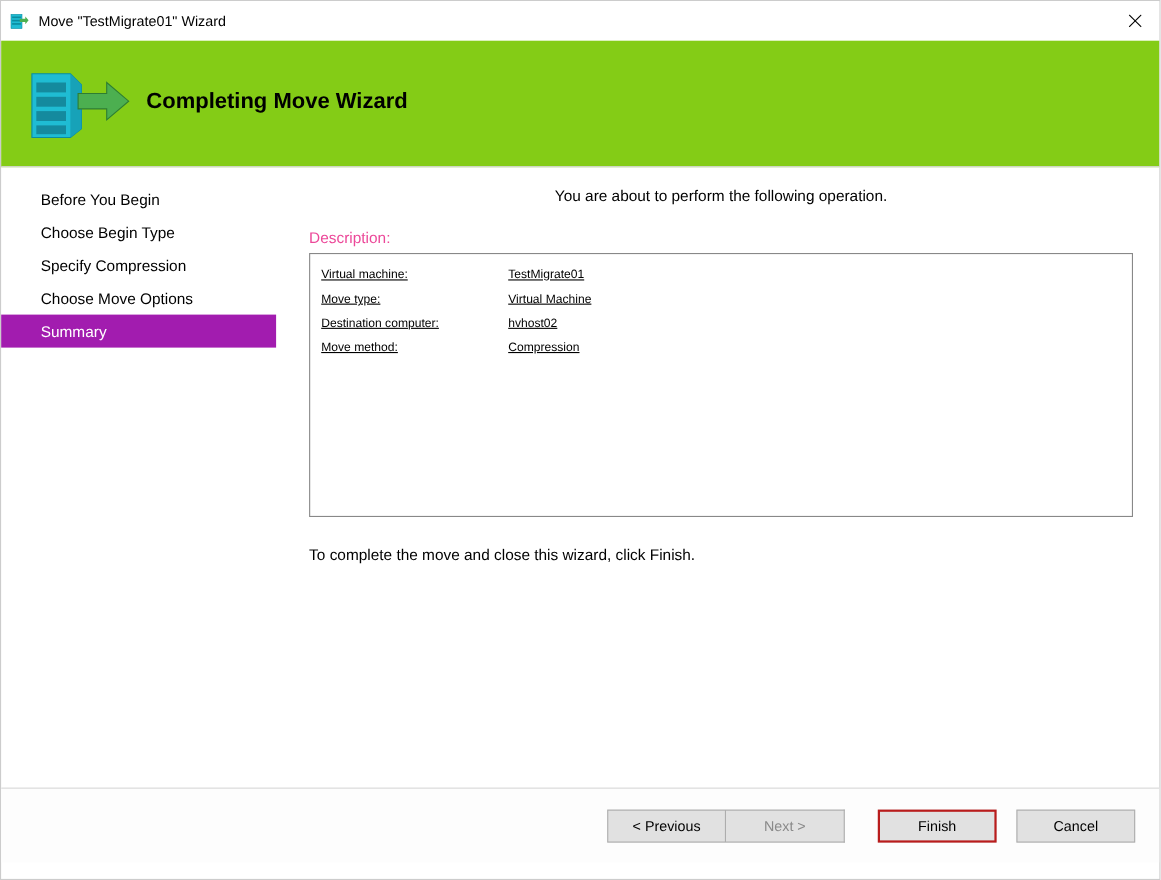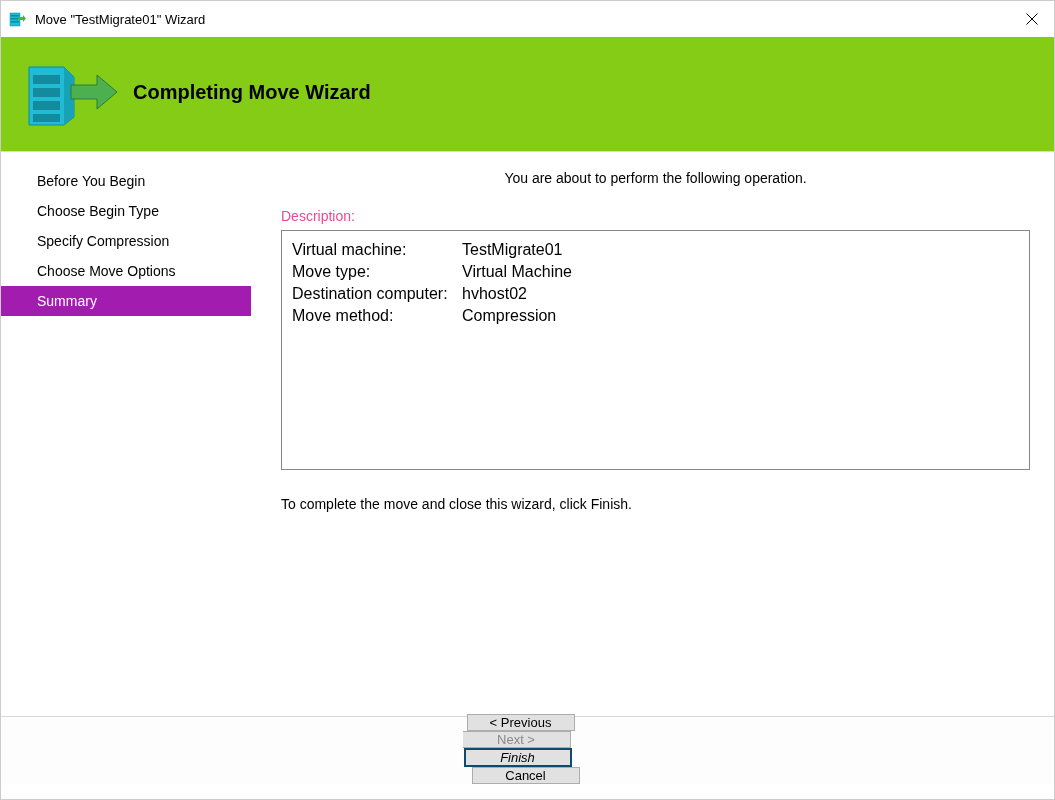--- a/index.html
+++ b/index.html
@@ -99,22 +99,23 @@
     }
     .description-box {
       border: 1px solid #888;
       height: 240px;
       padding: 8px 10px;
       margin-bottom: 26px;
       background: #fff;
     }
     .desc-row {
       display: flex;
-      font-size: 16px;
+      font-size: 11px;
       line-height: 22px;
+      text-decoration: underline;
     }
     .desc-label {
       width: 170px;
       flex-shrink: 0;
     }
     .desc-value {
       flex: 1;
     }
     .completion-text {
       font-size: 14px;
@@ -122,21 +123,20 @@
     }
     .button-bar {
       height: 68px;
       border-top: 1px solid #d8d8d8;
       display: flex;
       align-items: center;
       justify-content: flex-end;
       padding-right: 22px;
       gap: 0;
       background: #fdfdfd;
-      flex-direction: column;
     }
     .wizard-button {
       width: 108px;
       height: 30px;
       font-family: inherit;
       font-size: 13px;
       border: 1px solid #adadad;
       background: #e1e1e1;
       cursor: pointer;
       margin-left: 8px;
@@ -146,23 +146,22 @@
     }
     .wizard-button.grouped-right {
       margin-left: 0;
       border-left: none;
     }
     .wizard-button:disabled {
       color: #8a8a8a;
       cursor: default;
     }
     .wizard-button.primary {
-      border: 2px solid #0c4a6e;
-      margin-left: 2px;
-      font-style: italic;
+      border: 2px solid #b91c1c;
+      margin-left: 30px;
     }
     .wizard-button.cancel {
       margin-left: 18px;
     }
   </style>
 </head>
 <body>
 
 <div class="titlebar">
   <span class="titlebar-icon">

